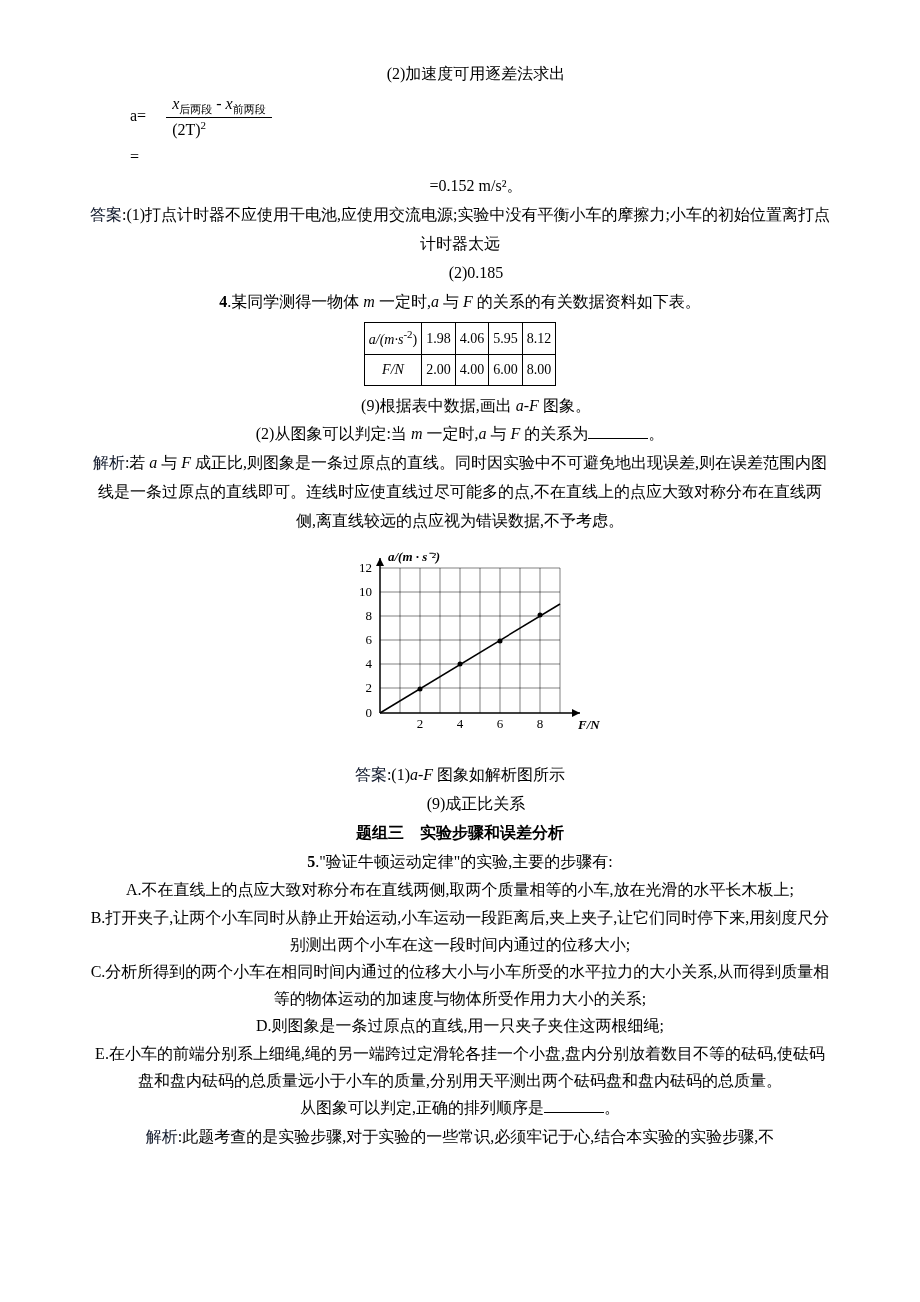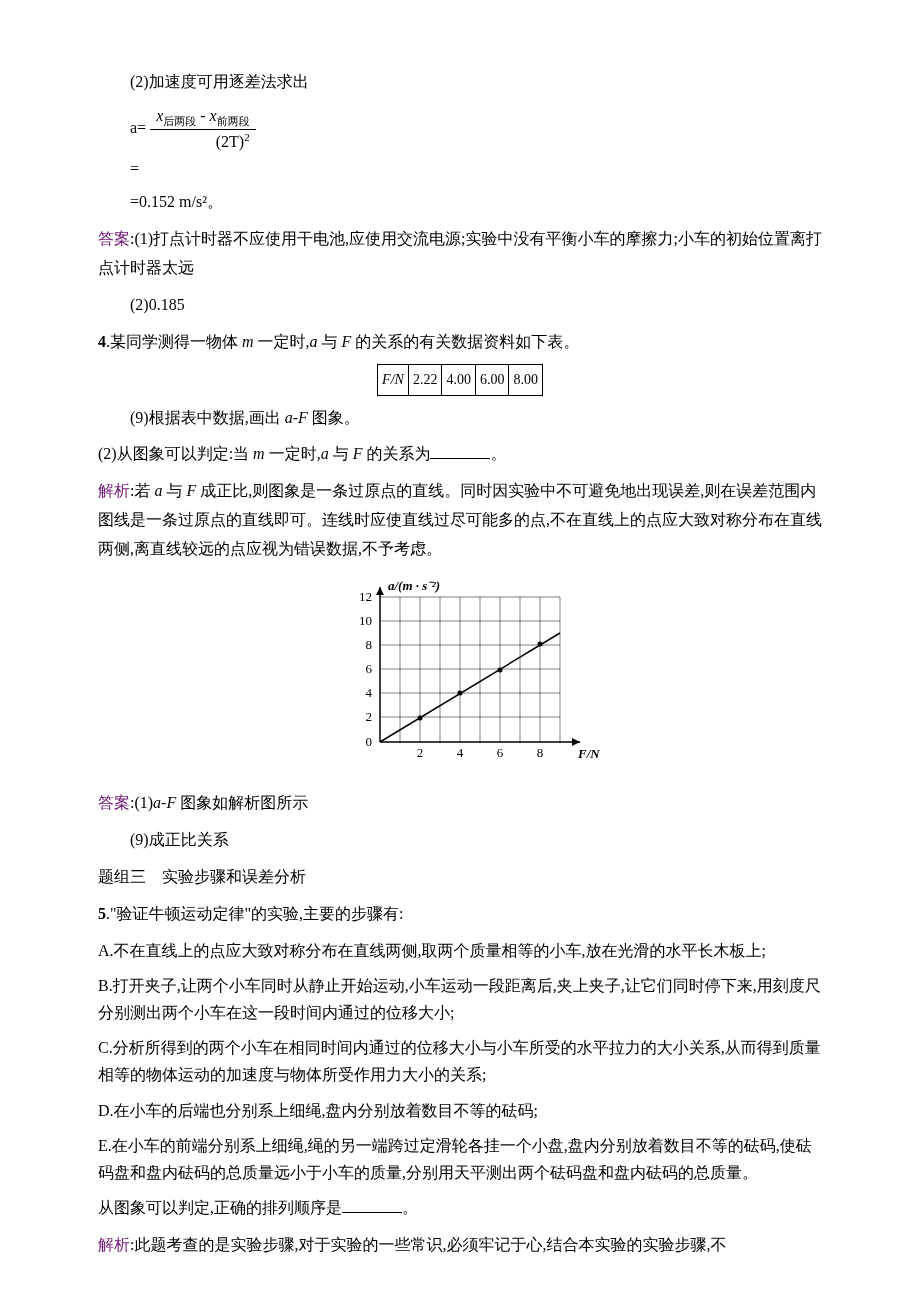--- a/index.html
+++ b/index.html
@@ -7,31 +7,32 @@
     font-size: 16px;
     line-height: 1.8;
     color: #000;
     background: #fff;
     margin: 0;
     padding: 60px 90px;
     width: 920px;
     box-sizing: border-box;
   }
   .indent { text-indent: 2em; }
-  .red { color: #701a75; }
+  .red { color: #0f172a; }
   .italic { font-style: italic; font-family: "Times New Roman", serif; }
   .formula {
     font-family: "Times New Roman", serif;
     margin: 4px 0 4px 2.5em;
     line-height: 1.4;
   }
   .frac {
     display: inline-block;
     vertical-align: middle;
-    text-align: right;
+    text-align: left;
+    margin-left: 16px;
   }
   .frac .num { display: block; border-bottom: 1px solid #000; padding: 0 6px; }
   .frac .den { display: block; padding: 0 6px; }
   .sub { vertical-align: sub; font-size: 11px; }
   .sup { vertical-align: super; font-size: 11px; }
   table.data {
     border-collapse: collapse;
     margin: 6px auto;
     font-size: 14px;
   }
@@ -45,22 +46,22 @@
     display: inline-block;
     border-bottom: 1px solid #000;
     min-width: 60px;
     height: 1em;
     vertical-align: baseline;
   }
   .chart-wrap {
     text-align: center;
     margin: 8px 0;
   }
-  .section-title { font-weight: normal; }
-  p { margin: 8px; }
+  .section-title { font-weight: bold; }
+  p { margin: 0; text-align: center; }
   .tight { line-height: 1.7; }
 </style>
 </head>
 <body>
 
 <p class="indent">(2)加速度可用逐差法求出</p>
 
 <div class="formula">
   <span>a=</span>
   <span class="frac">
@@ -81,23 +82,30 @@
 
 <p class="indent">=0.152 m/s²。</p>
 
 <p><span class="red">答案</span><span>:(1)打点计时器不应使用干电池,应使用交流电源;实验中没有平衡小车的摩擦力;小车的初始位置离打点计时器太远</span></p>
 <p class="indent">(2)0.185</p>
 
 <p><b>4</b><span>.某同学测得一物体 </span><span class="italic">m</span><span> 一定时,</span><span class="italic">a</span><span> 与 </span><span class="italic">F</span><span> 的关系的有关数据资料如下表。</span></p>
 
 <table class="data">
   <tbody>
+      <tr>
+    <td><span class="italic">a/(m·s</span><span class="sup">-2</span><span>)</span></td>
+    <td>1.98</td>
+    <td>4.06</td>
+    <td>5.95</td>
+    <td>8.12</td>
+  </tr>
   <tr>
     <td class="italic">F/N</td>
-    <td>2.22</td>
+    <td>2.00</td>
     <td>4.00</td>
     <td>6.00</td>
     <td>8.00</td>
   </tr>
 </tbody>
   </table>
 
 <p class="indent"><span>(9)根据表中数据,画出 </span><span class="italic">a-F</span><span> 图象。</span></p>
 
 <p><span>(2)从图象可以判定:当 </span><span class="italic">m</span><span> 一定时,</span><span class="italic">a</span><span> 与 </span><span class="italic">F</span><span> 的关系为</span><span class="blank"></span><span>。</span></p>
@@ -159,17 +167,17 @@
 
 <p><span class="red">答案</span><span>:(1)</span><span class="italic">a-F</span><span> 图象如解析图所示</span></p>
 <p class="indent">(9)成正比关系</p>
 
 <p class="section-title">题组三　实验步骤和误差分析</p>
 
 <p><b>5</b><span>."验证牛顿运动定律"的实验,主要的步骤有:</span></p>
 <p class="tight">A.不在直线上的点应大致对称分布在直线两侧,取两个质量相等的小车,放在光滑的水平长木板上;</p>
 <p class="tight">B.打开夹子,让两个小车同时从静止开始运动,小车运动一段距离后,夹上夹子,让它们同时停下来,用刻度尺分别测出两个小车在这一段时间内通过的位移大小;</p>
 <p class="tight">C.分析所得到的两个小车在相同时间内通过的位移大小与小车所受的水平拉力的大小关系,从而得到质量相等的物体运动的加速度与物体所受作用力大小的关系;</p>
-<p class="tight">D.在小车的后端也分别系上细绳,盘内分别放着数目不等的砝码;</p>
+<p class="tight">D.则图象是一条过原点的直线,用一只夹子夹住这两根细绳;</p>
 <p class="tight">E.在小车的前端分别系上细绳,绳的另一端跨过定滑轮各挂一个小盘,盘内分别放着数目不等的砝码,使砝码盘和盘内砝码的总质量远小于小车的质量,分别用天平测出两个砝码盘和盘内砝码的总质量。</p>
 <p><span>从图象可以判定,正确的排列顺序是</span><span class="blank"></span><span>。</span></p>
 
 <p><span class="red">解析</span><span>:此题考查的是实验步骤,对于实验的一些常识,必须牢记于心,结合本实验的实验步骤,不</span></p>
 
 </body></html>

